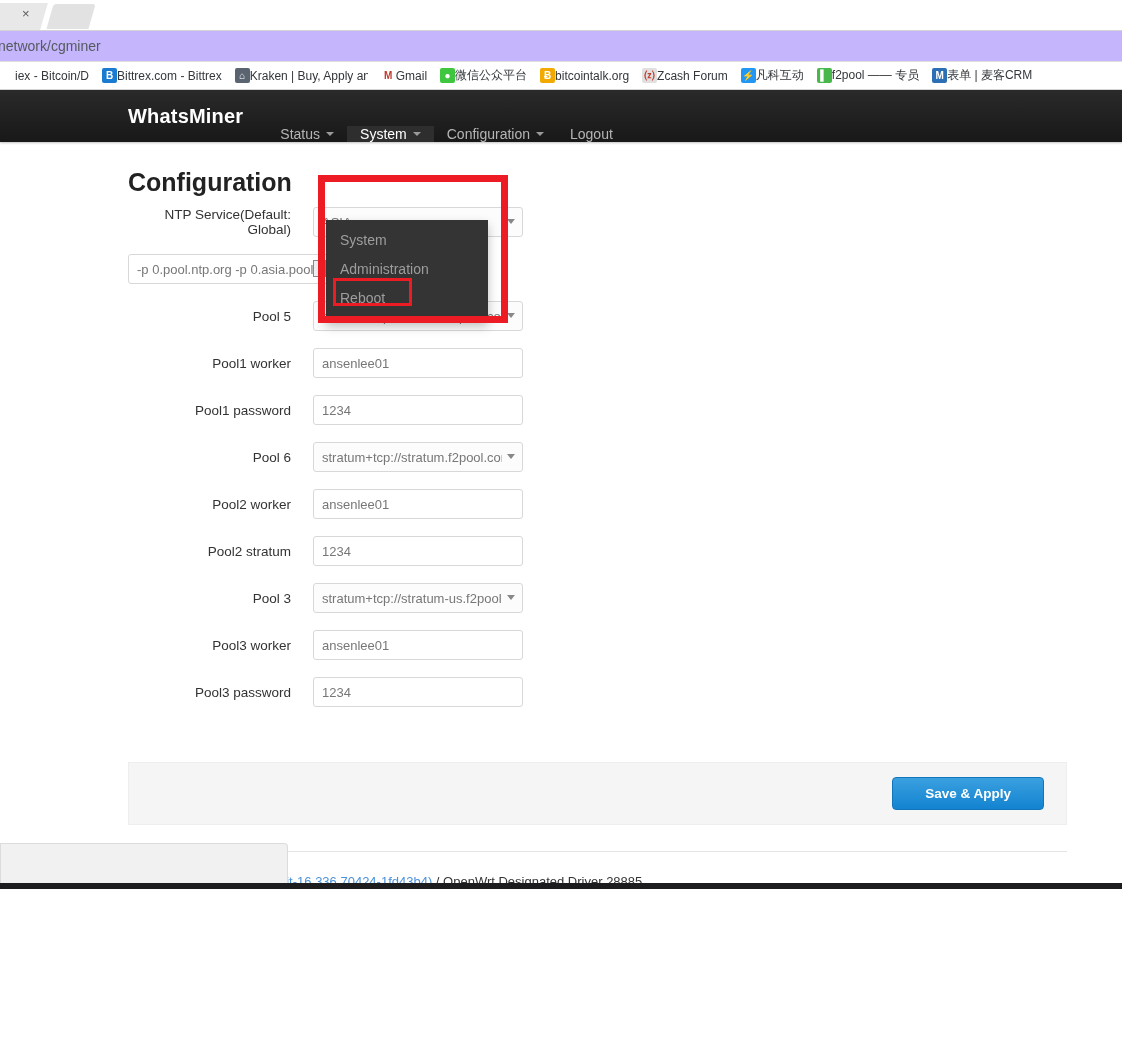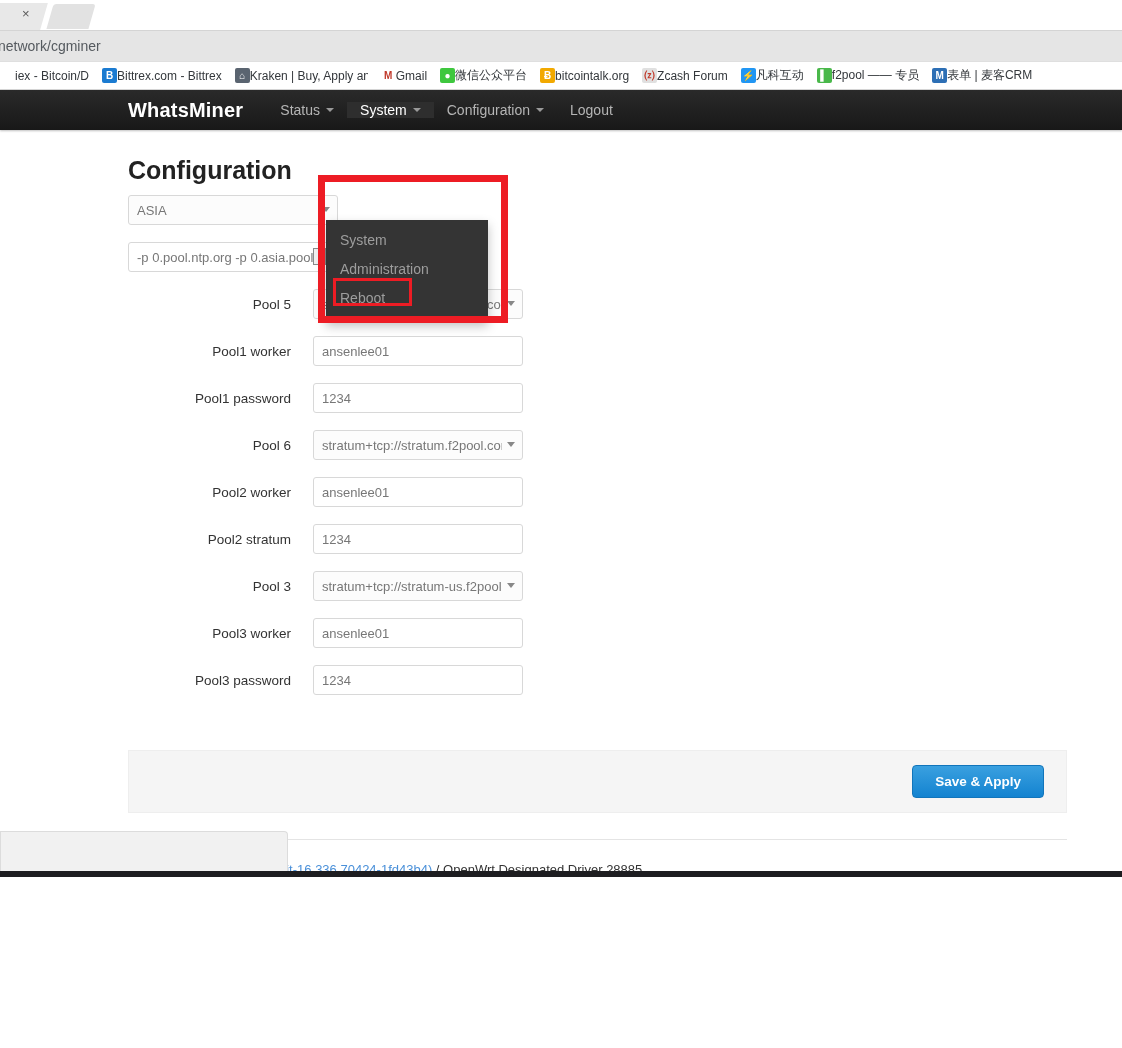--- a/index.html
+++ b/index.html
@@ -45,21 +45,21 @@
     left: 50px; top: 4px;
     width: 42px; height: 25px;
     background: #e2e2e2;
     transform: skewX(-16deg);
     border-top-left-radius: 3px;
     border-top-right-radius: 3px;
   }
 
   .urlbar {
     height: 32px;
-    background: #e5e5e5;
+    background: #c4b5fd;
     border-top: 1px solid #d4d4d4;
     border-bottom: 1px solid #dfdfdf;
     display: flex; align-items: center;
     position: relative;
   }
   .url-text {
     font-size: 14px;
     color: #555a5f;
     margin-left: -2px;
     white-space: nowrap;
@@ -90,21 +90,21 @@
     display: flex; align-items: center; justify-content: center;
     font-size: 10px; font-weight: bold;
     color: #fff;
     line-height: 1;
   }
 
   
   #luci { position: relative; width: 1122px; }
 
   .navbar {
-    height: 40px;
+    height: 52px;
     background: #1f1f1f;
     background: linear-gradient(#2a2a2a, #181818);
     display: flex; align-items: stretch;
     padding-left: 128px;
     box-shadow: 0 1px 2px rgba(0,0,0,.25);
     position: relative;
     z-index: 3;
   }
   .brand {
     color: #ffffff;
@@ -242,21 +242,21 @@
     padding-right: 22px;
     width: 939px;
   }
   .btn-primary {
     background: linear-gradient(#3aa0e0, #1383d0);
     border: 1px solid #1175bb;
     border-radius: 4px;
     color: #ffffff;
     font-size: 13.5px;
     font-weight: bold;
-    padding: 8px 22px;
+    padding: 8px 32px;
     cursor: pointer;
     font-family: "Liberation Sans", sans-serif;
   }
 
   .footer-rule {
     width: 939px;
     border-top: 1px solid #e4e4e4;
     margin-top: 26px;
   }
   .footer {
@@ -341,21 +341,21 @@
         <span class="lbl">表单 | 麦客CRM</span>
       </div>
     </div>
 
 </div>
 
 <div id="luci">
 
   <div class="navbar">
     <div class="brand">WhatsMiner</div>
-    <div id="nav-items" style="display:flex;align-items:center;">
+    <div id="nav-items" style="display:flex;align-items:flex-end;">
         <div class="navitem">
           <span>Status</span>
           <span class="caret"></span>
         </div>
         <div class="navitem open">
           <span>System</span>
           <span class="caret"></span>
         </div>
         <div class="navitem">
           <span>Configuration</span>
@@ -374,20 +374,21 @@
     </div>
 
   <div class="annot-box annot-outer"></div>
   <div class="annot-box annot-inner"></div>
 
   <div class="container">
     <h1 class="page-title">Configuration</h1>
 
     <div class="form" id="form-rows">
         <div class="frow">
+          <div class="flabel">NTP Service(Default: Global)</div>
           <div class="fctrl">
             <div class="sel">
               <span class="seltext">ASIA</span>
             </div>
             <span class="sel-arrow"></span>
           </div>
         </div>
         <div class="frow">
           <div class="fctrl">
             <div class="inp">

